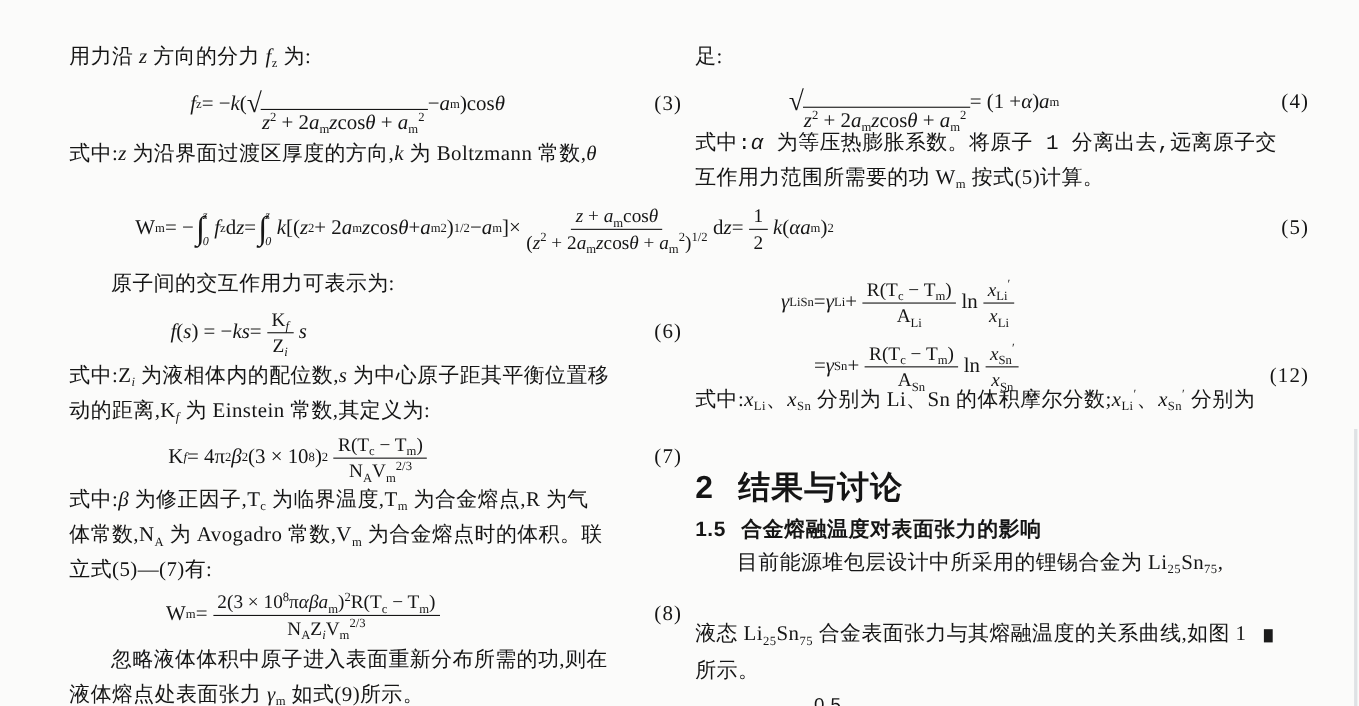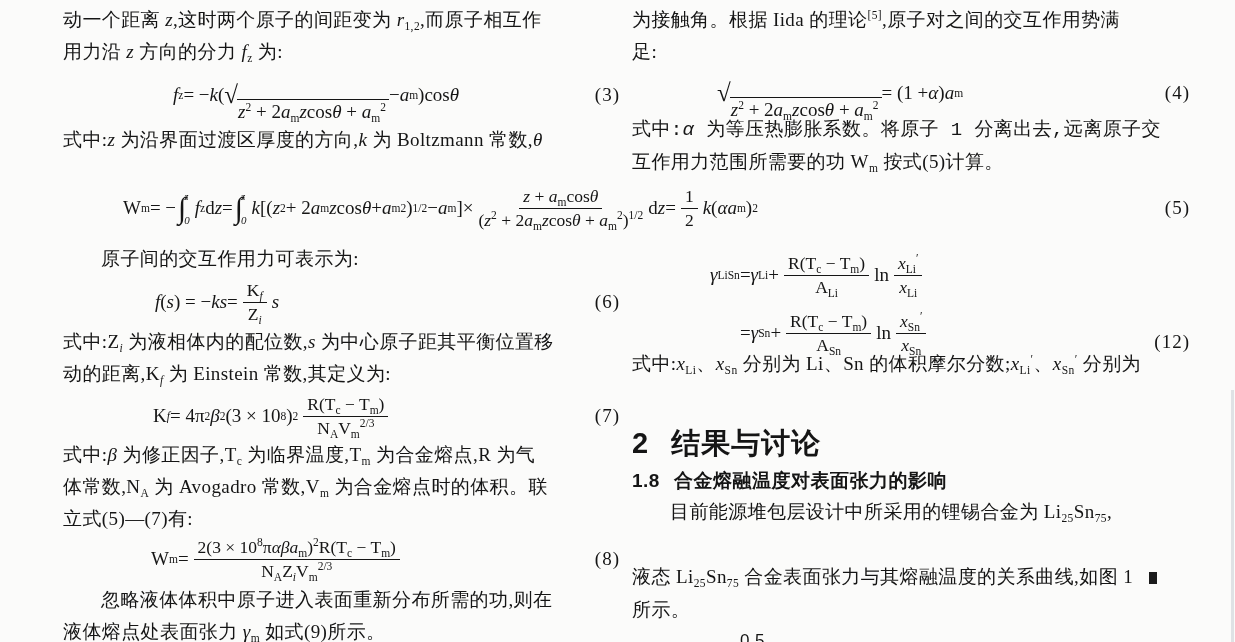--- a/index.html
+++ b/index.html
@@ -42,21 +42,20 @@
   .h-sub .hn{margin-right:14px;}
   
   .speck{position:absolute;background:#1b1b1b;}
   .edge-smudge{position:absolute;background:#c9cdd4;opacity:.55;}
 </style>
 </head>
 <body>
 
 <div class="page">
 
-  <div class="line" style="left:63px;top:8px;">动一个距离 <i>z</i>,这时两个原子的间距变为 <i>r</i><sub>1,2</sub>,而原子相互作</div>
   <div class="line" style="left:63px;top:40px;">用力沿 <i>z</i> 方向的分力 <i>f</i><sub>z</sub> 为:</div>
 
   <div class="eq" style="left:63px;top:78px;width:557px;height:34px;">
     <span class="eqbody" style="margin-left:110px;">
       <span><i>f</i><sub>z</sub> = − <i>k</i>( </span>
       <span class="sqrt">
         <span class="rs">√</span>
         <span class="vinc"><i>z</i><sup>2</sup> + 2<i>a</i><sub>m</sub><i>z</i>cos<i>θ</i> + <i>a</i><sub>m</sub><sup>2</sup></span>
       </span>
       <span> − <i>a</i><sub>m</sub>)cos<i>θ</i></span>
@@ -140,21 +139,20 @@
         <span class="num">2(3 × 10<sup>8</sup>π<i>αβa</i><sub>m</sub>)<sup>2</sup>R(T<sub>c</sub> − T<sub>m</sub>)</span>
         <span class="den">N<sub>A</sub>Z<sub><i>i</i></sub>V<sub>m</sub><sup>2/3</sup></span>
       </span>
     </span>
     <span class="eqnum">(8)</span>
   </div>
 
   <div class="line indent" style="left:63px;top:588px;">忽略液体体积中原子进入表面重新分布所需的功,则在</div>
   <div class="line" style="left:63px;top:620px;">液体熔点处表面张力 <i>γ</i><sub>m</sub> 如式(9)所示。</div>
 
-  <div class="line" style="left:632px;top:8px;">为接触角。根据 Iida 的理论<sup>[5]</sup>,原子对之间的交互作用势满</div>
   <div class="line" style="left:632px;top:40px;">足:</div>
 
   <div class="eq" style="left:632px;top:76px;width:558px;height:34px;">
     <span class="eqbody" style="margin-left:85px;">
       <span class="sqrt">
         <span class="rs">√</span>
         <span class="vinc"><i>z</i><sup>2</sup> + 2<i>a</i><sub>m</sub><i>z</i>cos<i>θ</i> + <i>a</i><sub>m</sub><sup>2</sup></span>
       </span>
       <span> = (1 + <i>α</i>)<i>a</i><sub>m</sub></span>
     </span>
@@ -192,21 +190,21 @@
     <span class="eqnum" style="top:83px;transform:none;">(12)</span>
   </div>
 
   <div class="line" style="left:632px;top:352px;">式中:<i>x</i><sub>Li</sub>、<i>x</i><sub>Sn</sub> 分别为 Li、Sn 的体积摩尔分数;<i>x</i><sub>Li</sub><sup>′</sup>、<i>x</i><sub>Sn</sub><sup>′</sup> 分别为</div>
 
   <div class="h-main" style="left:632px;top:424px;">
     <span class="hn">2</span><span>结果与讨论</span>
   </div>
 
   <div class="h-sub" style="left:632px;top:468px;">
-    <span class="hn">1.8</span><span>合金熔融温度对表面张力的影响</span>
+    <span class="hn">1.5</span><span>合金熔融温度对表面张力的影响</span>
   </div>
 
   <div class="line indent" style="left:632px;top:500px;">目前能源堆包层设计中所采用的锂锡合金为 Li<sub>25</sub>Sn<sub>75</sub>,</div>
   <div class="line" style="left:632px;top:565px;">液态 Li<sub>25</sub>Sn<sub>75</sub> 合金表面张力与其熔融温度的关系曲线,如图 1</div>
   <div class="line" style="left:632px;top:598px;">所示。</div>
 
   <div class="line" style="left:740px;top:629px;font-size:17px;font-family:'Liberation Sans','DejaVu Sans',sans-serif;">0.5</div>
 
   <div class="speck" style="left:1149px;top:572px;width:8px;height:12px;"></div>
   <div class="edge-smudge" style="left:1231px;top:390px;width:3px;height:252px;"></div>

